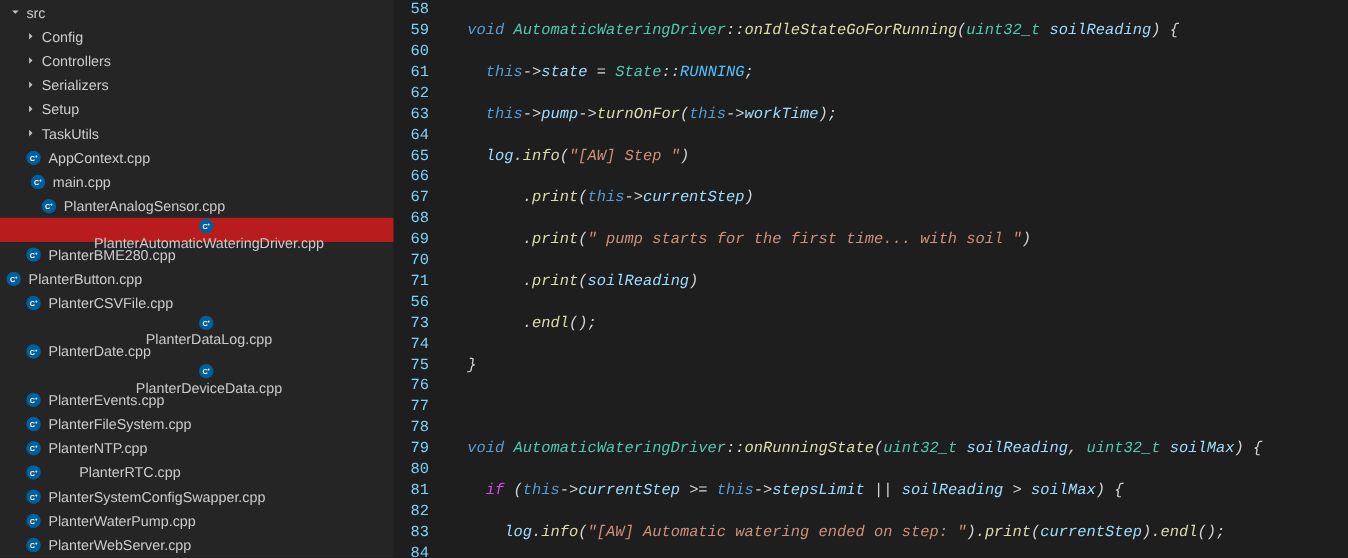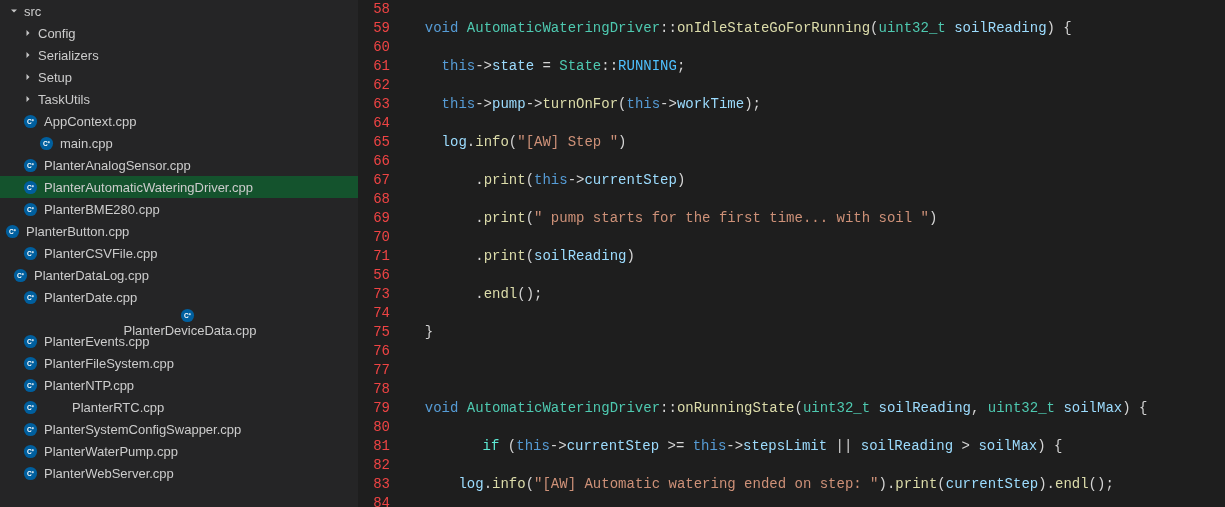--- a/index.html
+++ b/index.html
@@ -20,21 +20,21 @@
     font-size: 13px;
     color: #cccccc;
   }
   .tree-row {
     display: flex;
     align-items: center;
     height: 22px;
     cursor: pointer;
     white-space: nowrap;
   }
-  .tree-row.selected { background: #14532d; }
+  .tree-row.selected { background: #b91c1c; flex-direction: column; }
   .chev {
     width: 16px;
     height: 16px;
     display: inline-flex;
     align-items: center;
     justify-content: center;
     color: #c5c5c5;
     font-size: 12px;
     margin-right: 2px;
   }
@@ -56,36 +56,37 @@
     flex: 1;
     background: #1e1e1e;
     display: flex;
     font-family: Consolas, "Courier New", monospace;
     font-size: 14px;
     overflow: hidden;
   }
   .gutter {
     width: 50px;
     text-align: right;
-    color: #ef4444;
+    color: #7dd3fc;
     padding-right: 18px;
     user-select: none;
     line-height: 19px;
     padding-top: 0;
   }
   .gutter div { height: 19px; }
   .code {
     flex: 1;
     line-height: 19px;
     white-space: pre;
     color: #d4d4d4;
+    font-style: italic;
   }
   .code div { height: 19px; }
   .k { color: #569cd6; }   
-  .kw { color: #5eead4; margin-left: 41px; }  
+  .kw { color: #d946ef; }  
   .fn { color: #dcdcaa; }  
   .cls { color: #4ec9b0; } 
   .en { color: #4fc1ff; }  
   .var { color: #9cdcfe; } 
   .str { color: #ce9178; }
 </style>
 </head>
 <body>
 
 <div class="sidebar">
@@ -106,20 +107,28 @@
         </svg>
       </span>
     <span class="label folder">Config</span>
   </div>
   <div class="tree-row" style="padding-left:20px;">
     <span class="chev">
         <svg viewBox="0 0 16 16">
           <path fill="currentColor" d="M6 4l4 4-4 4z"></path>
         </svg>
       </span>
+    <span class="label folder">Controllers</span>
+  </div>
+  <div class="tree-row" style="padding-left:20px;">
+    <span class="chev">
+        <svg viewBox="0 0 16 16">
+          <path fill="currentColor" d="M6 4l4 4-4 4z"></path>
+        </svg>
+      </span>
     <span class="label folder">Serializers</span>
   </div>
   <div class="tree-row" style="padding-left:20px;">
     <span class="chev">
         <svg viewBox="0 0 16 16">
           <path fill="currentColor" d="M6 4l4 4-4 4z"></path>
         </svg>
       </span>
     <span class="label folder">Setup</span>
   </div>
@@ -134,30 +143,30 @@
 
   <div class="tree-row" style="padding-left:22px;">
     <span class="cpp-icon">
         <svg viewBox="0 0 16 16">
           <circle cx="8" cy="8" r="7" fill="#005f9e"></circle>
           <text x="8" y="11" text-anchor="middle" font-size="7" fill="#fff" font-family="sans-serif" font-weight="bold">C⁺</text>
         </svg>
       </span>
     <span class="label">AppContext.cpp</span>
   </div>
-  <div class="tree-row" style="padding-left:38px;text-align:right;">
+  <div class="tree-row" style="padding-left:26px;text-align:right;">
     <span class="cpp-icon">
         <svg viewBox="0 0 16 16">
           <circle cx="8" cy="8" r="7" fill="#005f9e"></circle>
           <text x="8" y="11" text-anchor="middle" font-size="7" fill="#fff" font-family="sans-serif" font-weight="bold">C⁺</text>
         </svg>
       </span>
     <span class="label">main.cpp</span>
   </div>
-  <div class="tree-row" style="padding-left:22px;">
+  <div class="tree-row" style="padding-left:36px;">
     <span class="cpp-icon">
         <svg viewBox="0 0 16 16">
           <circle cx="8" cy="8" r="7" fill="#005f9e"></circle>
           <text x="8" y="11" text-anchor="middle" font-size="7" fill="#fff" font-family="sans-serif" font-weight="bold">C⁺</text>
         </svg>
       </span>
     <span class="label">PlanterAnalogSensor.cpp</span>
   </div>
   <div class="tree-row selected" style="padding-left:22px;">
     <span class="cpp-icon">
@@ -188,21 +197,21 @@
   </div>
   <div class="tree-row" style="padding-left:22px;">
     <span class="cpp-icon">
         <svg viewBox="0 0 16 16">
           <circle cx="8" cy="8" r="7" fill="#005f9e"></circle>
           <text x="8" y="11" text-anchor="middle" font-size="7" fill="#fff" font-family="sans-serif" font-weight="bold">C⁺</text>
         </svg>
       </span>
     <span class="label">PlanterCSVFile.cpp</span>
   </div>
-  <div class="tree-row" style="padding-left:12px;">
+  <div class="tree-row" style="padding-left:22px;flex-direction:column;">
     <span class="cpp-icon">
         <svg viewBox="0 0 16 16">
           <circle cx="8" cy="8" r="7" fill="#005f9e"></circle>
           <text x="8" y="11" text-anchor="middle" font-size="7" fill="#fff" font-family="sans-serif" font-weight="bold">C⁺</text>
         </svg>
       </span>
     <span class="label">PlanterDataLog.cpp</span>
   </div>
   <div class="tree-row" style="padding-left:22px;">
     <span class="cpp-icon">

